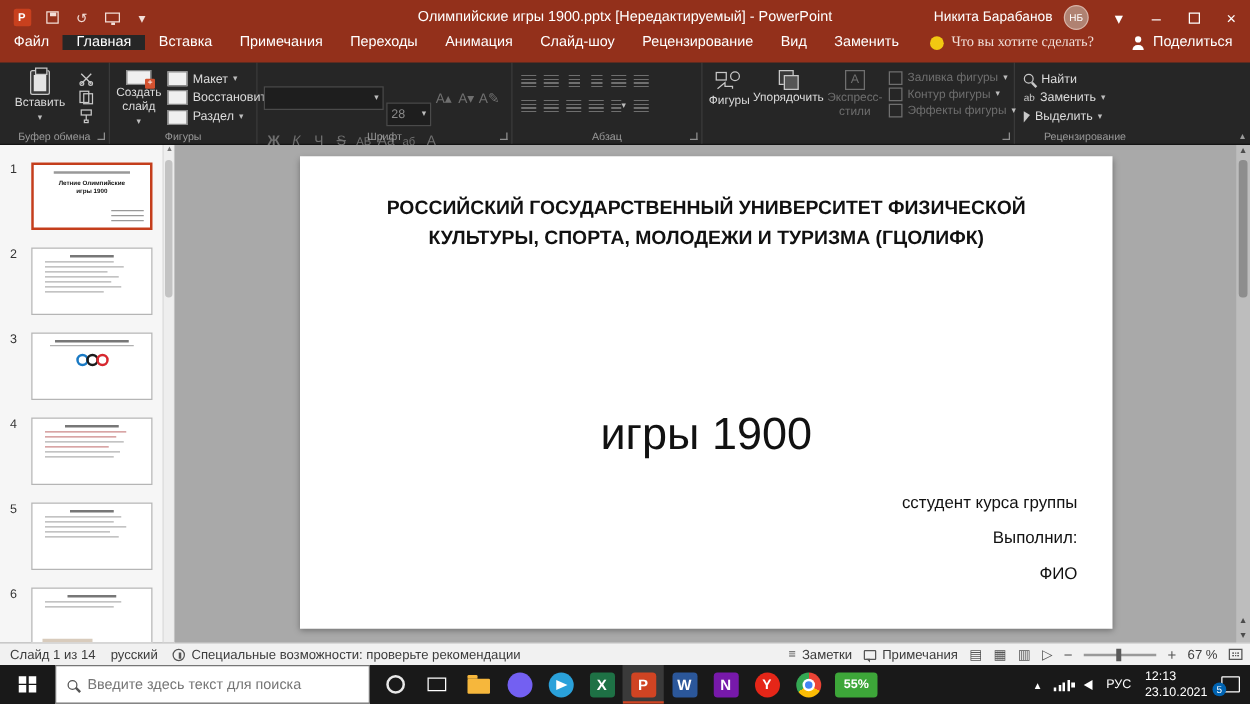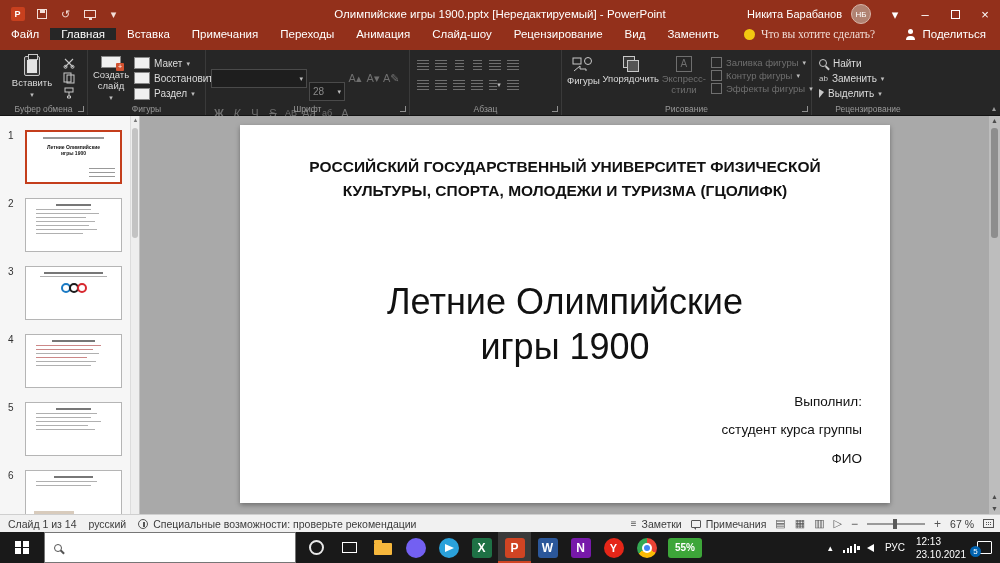--- a/index.html
+++ b/index.html
@@ -377,21 +377,20 @@
             <span class="sw"></span>
             <span>Контур фигуры</span>
             <span class="car">▾</span>
           </div>
         <div class="drawrow">
             <span class="sw"></span>
             <span>Эффекты фигуры</span>
             <span class="car">▾</span>
           </div>
       </div>
-      <div class="grp-label">Рисование</div>
       <div class="launcher"></div>
     </div>
 
     <div class="grp" style="width:112px; border-right:none;">
       <div class="smallcol">
         <div class="smallbtn">
             <span class="mag"></span>
             <span>Найти</span>
           </div>
         <div class="smallbtn">
@@ -487,26 +486,26 @@
       </div>
     </div>
 
     <div class="canvas">
       <div class="slide">
         <div class="sl-header">
           <span>РОССИЙСКИЙ ГОСУДАРСТВЕННЫЙ УНИВЕРСИТЕТ ФИЗИЧЕСКОЙ</span><br>
           <span>КУЛЬТУРЫ, СПОРТА, МОЛОДЕЖИ И ТУРИЗМА (ГЦОЛИФК)</span>
         </div>
         <div class="sl-title">
-          <span>Летние Олимпийские</span><br>
+          <br>
           <span>игры 1900</span>
         </div>
         <div class="sl-byline">
+          <div>сстудент курса группы</div>
           <div>Выполнил:</div>
-          <div>сстудент курса группы</div>
           <div>ФИО</div>
         </div>
       </div>
       <div class="vscroll">
         <span class="varrow" style="top:1px;">▲</span>
         <div class="vthumb"></div>
         <div class="navbtns">
           <span>▲</span>
           <span>▼</span>
         </div>
@@ -550,20 +549,21 @@
     <div class="start">
       <span class="winlogo">
           <i></i>
           <i></i>
           <i></i>
           <i></i>
         </span>
     </div>
     <div class="tsearch">
       <span class="smag"></span>
+      <input placeholder="Введите здесь текст для поиска" style="">
     </div>
     <div class="apps">
       <div class="appbtn">
           <span class="cort"></span>
         </div>
       <div class="appbtn">
           <span class="tview"></span>
         </div>
       <div class="appbtn">
           <span class="folder"></span>

